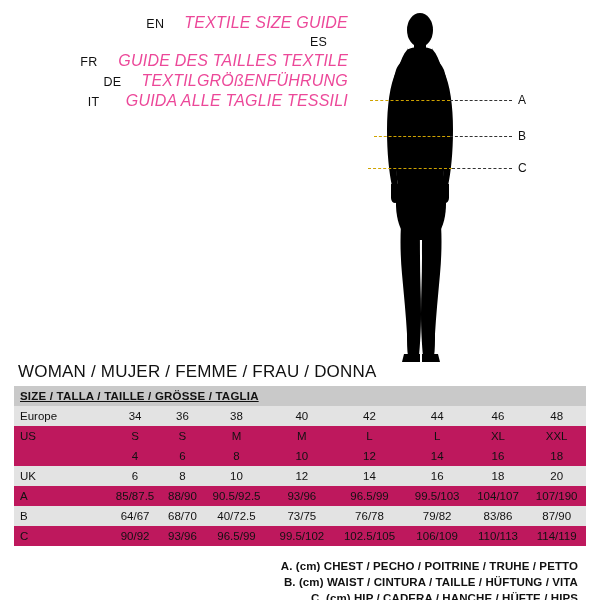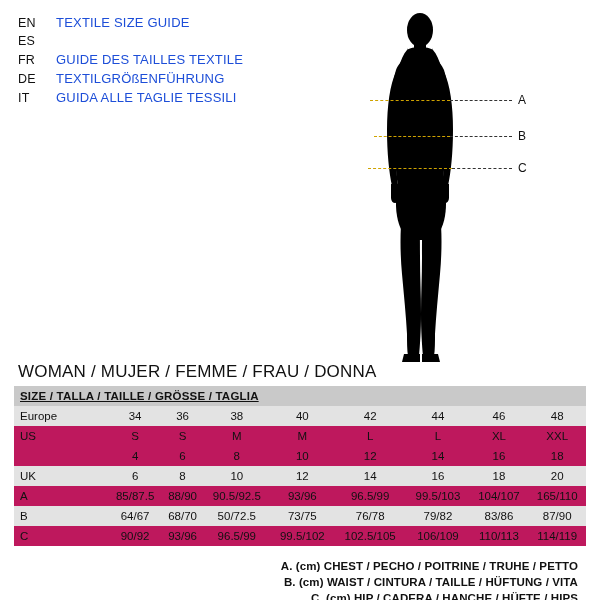--- a/index.html
+++ b/index.html
@@ -21,31 +21,33 @@
     position: absolute;
     top: 14px;
     left: 18px;
     width: 330px;
   }
   .lang-row {
     display: flex;
     align-items: baseline;
     line-height: 17px;
     margin-bottom: 1px;
+    justify-content: flex-end;
   }
   .lang-code {
     width: 38px;
     font-size: 12.5px;
     letter-spacing: 0.2px;
     color: #111;
   }
   .lang-text {
-    font-size: 13px;
+    font-size: 16px;
     letter-spacing: 0.2px;
-    color: #1d4ed8;
+    color: #ec4899;
+    font-style: italic;
   }
 
   
   .figure-wrap {
     position: absolute;
     top: 8px;
     right: 18px;
     width: 230px;
     height: 360px;
   }
@@ -264,28 +266,28 @@
 
   <tr class="plain">
     <td class="lbl">A</td>
     <td class="val">85/87.5</td>
     <td class="val">88/90</td>
     <td class="val">90.5/92.5</td>
     <td class="val">93/96</td>
     <td class="val">96.5/99</td>
     <td class="val">99.5/103</td>
     <td class="val">104/107</td>
-    <td class="val">165/110</td>
+    <td class="val">107/190</td>
   </tr>
 
   <tr class="shade">
     <td class="lbl">B</td>
     <td class="val">64/67</td>
     <td class="val">68/70</td>
-    <td class="val">50/72.5</td>
+    <td class="val">40/72.5</td>
     <td class="val">73/75</td>
     <td class="val">76/78</td>
     <td class="val">79/82</td>
     <td class="val">83/86</td>
     <td class="val">87/90</td>
   </tr>
 
   <tr class="plain">
     <td class="lbl">C</td>
     <td class="val">90/92</td>

